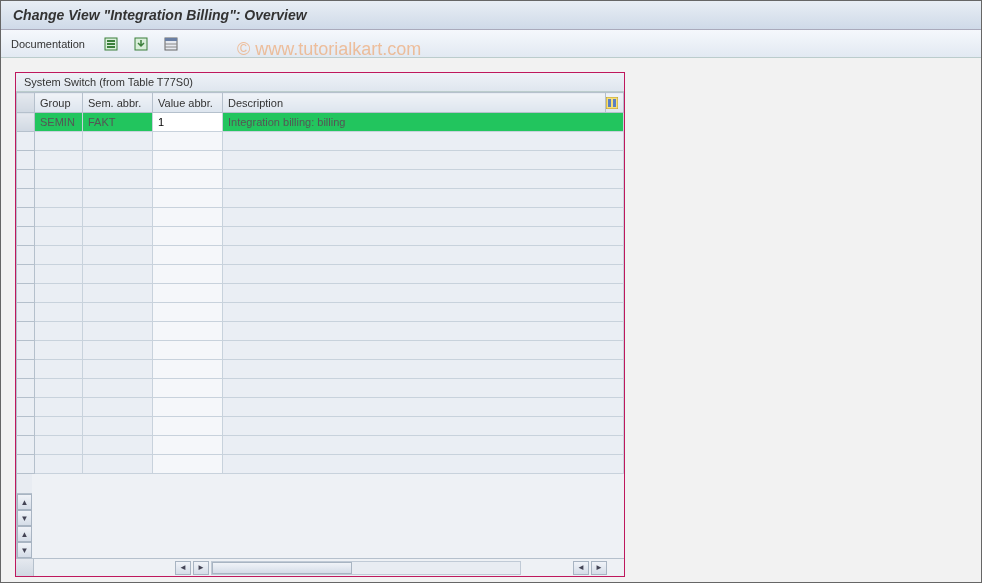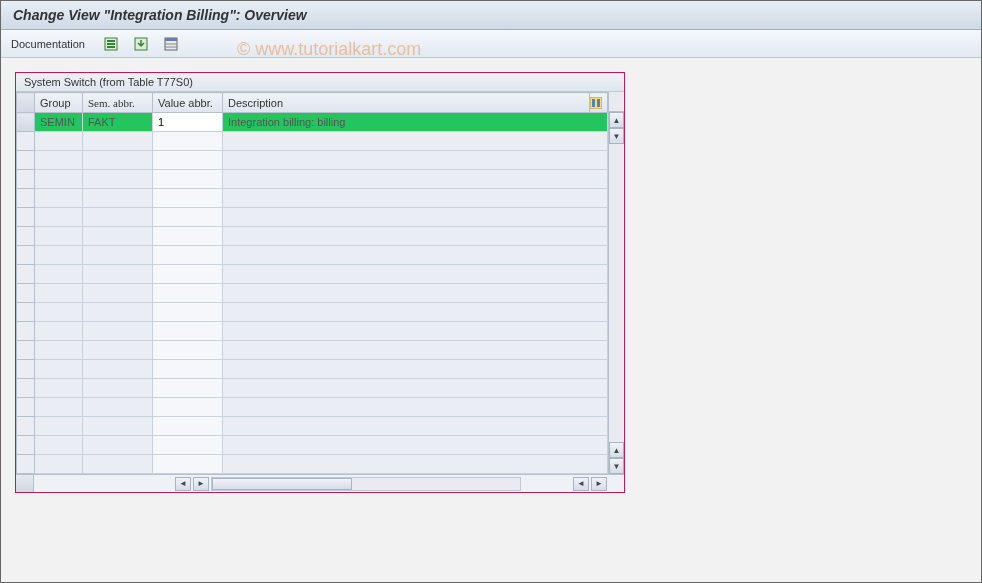--- a/index.html
+++ b/index.html
@@ -67,20 +67,21 @@
       background: #eef1f5;
     }
     .panel-header {
       background: linear-gradient(to bottom, #eef2f7 0%, #dfe6ee 100%);
       padding: 3px 8px;
       color: #333;
       border-bottom: 1px solid #bcc;
     }
     .table-wrap {
       display: flex;
+      flex-direction: column;
     }
     .table-main {
       flex: 1;
       overflow: hidden;
     }
     table {
       border-collapse: collapse;
       width: 100%;
       table-layout: fixed;
     }
@@ -93,21 +94,21 @@
       color: #333;
       height: 20px;
       white-space: nowrap;
       overflow: hidden;
     }
     th.row-selector-head {
       width: 18px;
       background: linear-gradient(to bottom, #e5e9ef 0%, #d0d8e2 100%);
     }
     th.col-group { width: 48px; }
-    th.col-sem { width: 70px; font-family: Liberation Serif, serif; }
+    th.col-sem { width: 70px; }
     th.col-val { width: 70px; }
     th.col-desc { width: auto; }
     th.col-config {
       width: 18px;
       text-align: center;
       padding: 0;
     }
     td {
       border: 1px solid #c8d2dc;
       padding: 2px 5px;

